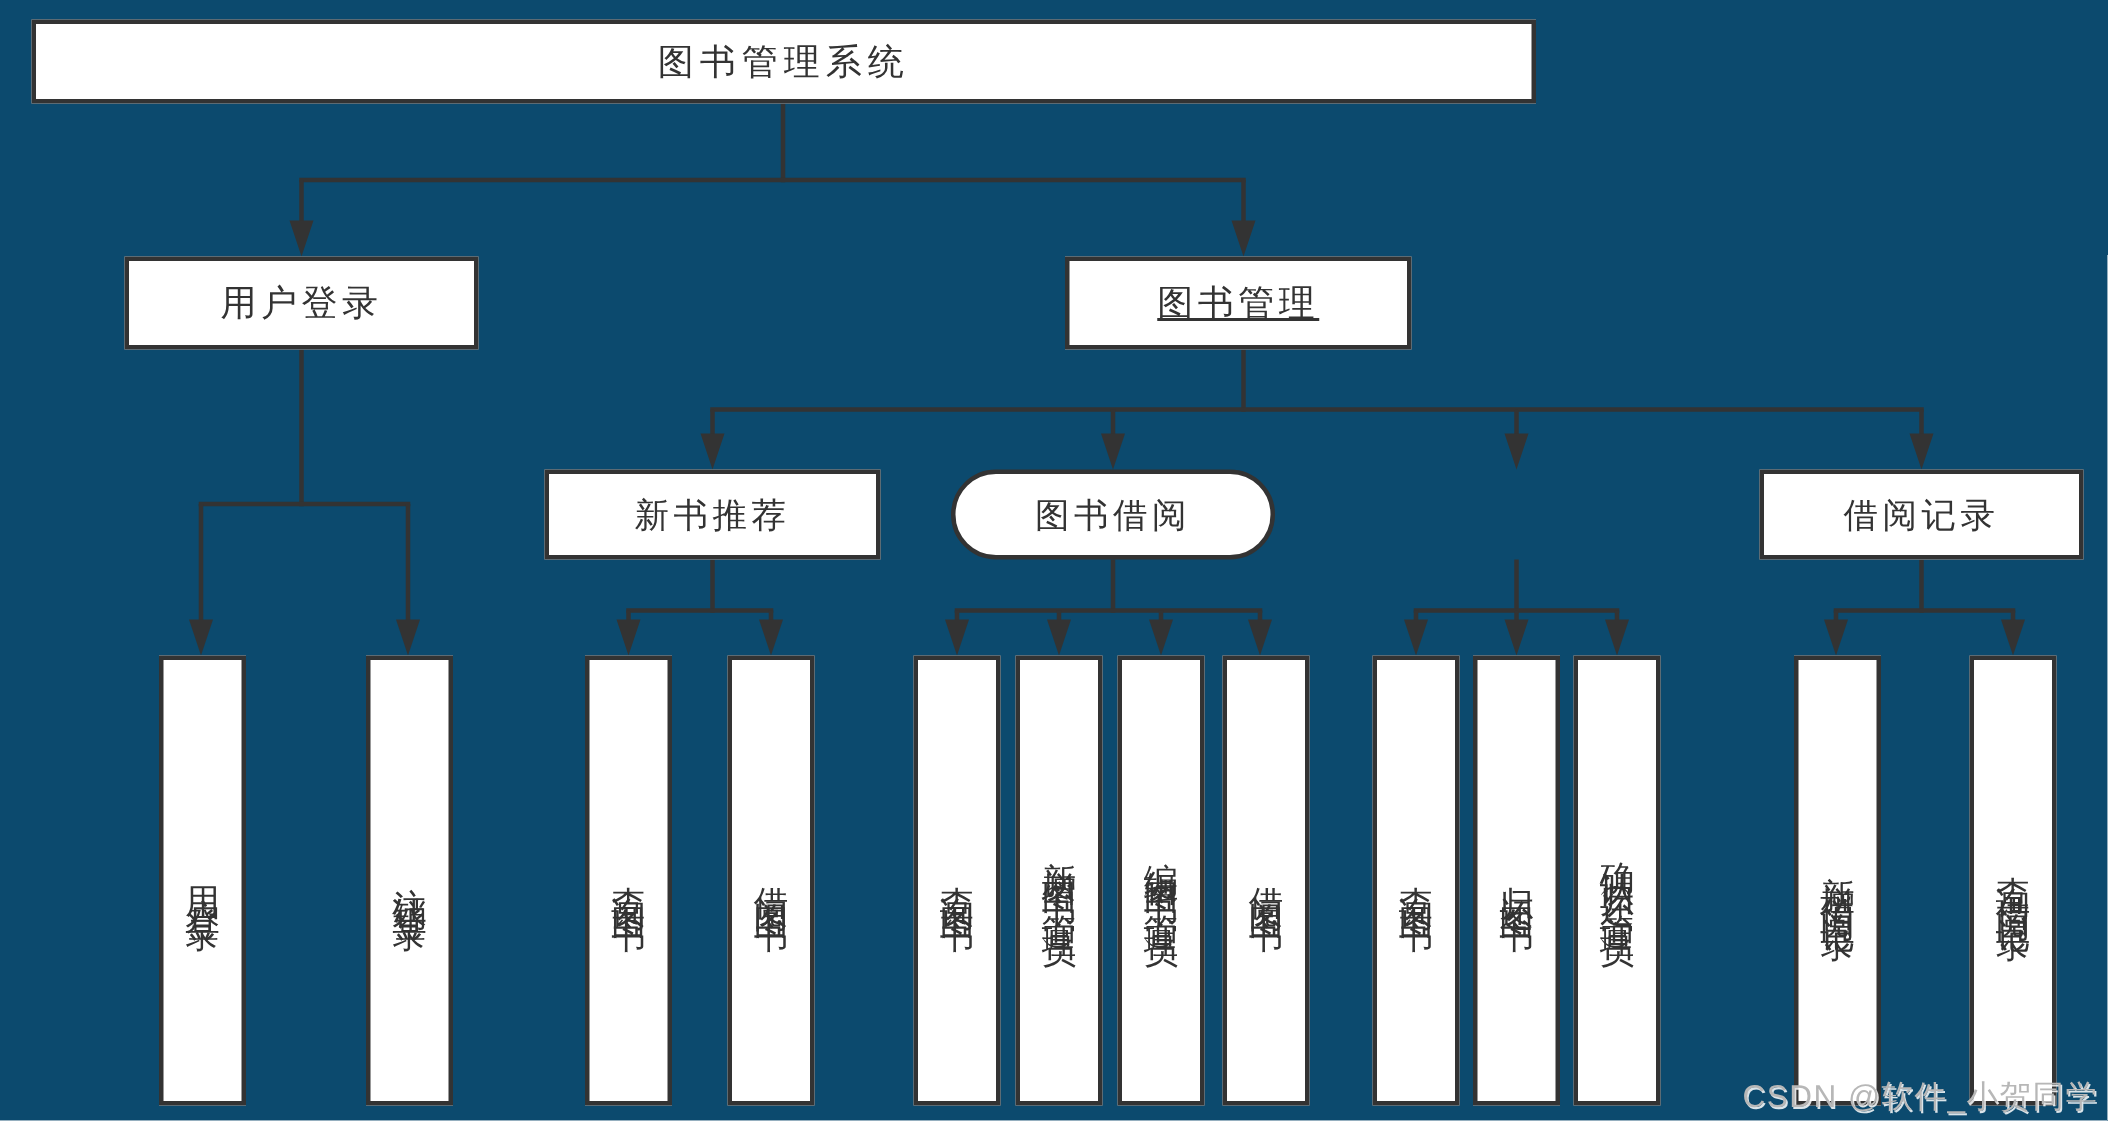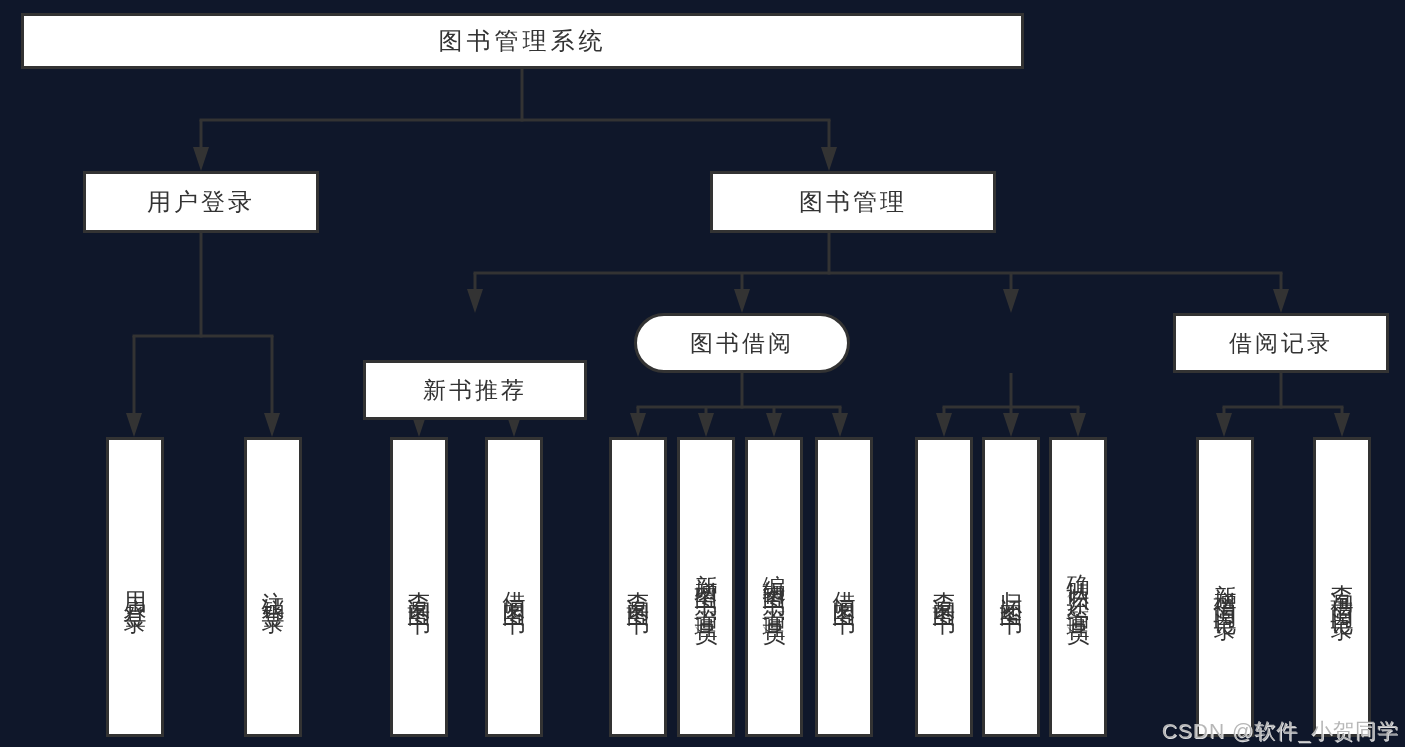--- a/index.html
+++ b/index.html
@@ -1,33 +1,33 @@
 <!DOCTYPE html>
 <html><head>
 <meta charset="utf-8">
 <style>
   html,body { margin:0; padding:0; background:#ffffff; }
   .canvas {
-    position:relative; width:1405px; height:747px; background:#0f172a;
+    position:relative; width:1405px; height:747px; background:#0c4a6e;
     font-family:"Liberation Sans","DejaVu Sans",sans-serif; color:#333333;
     overflow:hidden;
   }
   svg.wires { position:absolute; left:0; top:0; }
   .box {
     position:absolute; box-sizing:border-box;
     border:3px solid #333333; background:#ffffff;
     display:flex; align-items:center; justify-content:center;
     text-align:center;
   }
   .root { left:21px; top:13px; width:1003px; height:56px; font-size:24px; letter-spacing:4px; }
   .lvl2 { top:171px; height:62px; font-size:24px; letter-spacing:3px; }
   .n-user-login { left:83px;  width:236px; }
-  .n-book-mgmt  { left:710px; width:286px; }
+  .n-book-mgmt  { left:710px; width:231px;text-decoration:underline; }
   .lvl3 { top:313px; height:60px; font-size:23px; letter-spacing:3px; }
-  .n-newbook { left:363px;  width:224px;margin-top:47px; }
+  .n-newbook { left:363px;  width:224px; }
   .n-borrow  { left:634px;  width:216px;border-radius:30px; }
   .n-current { left:903px;  width:216px; }
   .n-records { left:1173px; width:216px; }
   .leaf { top:437px; width:58px; height:300px; }
   .vtext {
     writing-mode:vertical-rl; text-orientation:mixed;
     font-size:23px; letter-spacing:7px; line-height:1; white-space:nowrap;
   }
   .watermark {
     position:absolute; right:6px; bottom:2px; z-index:10;

